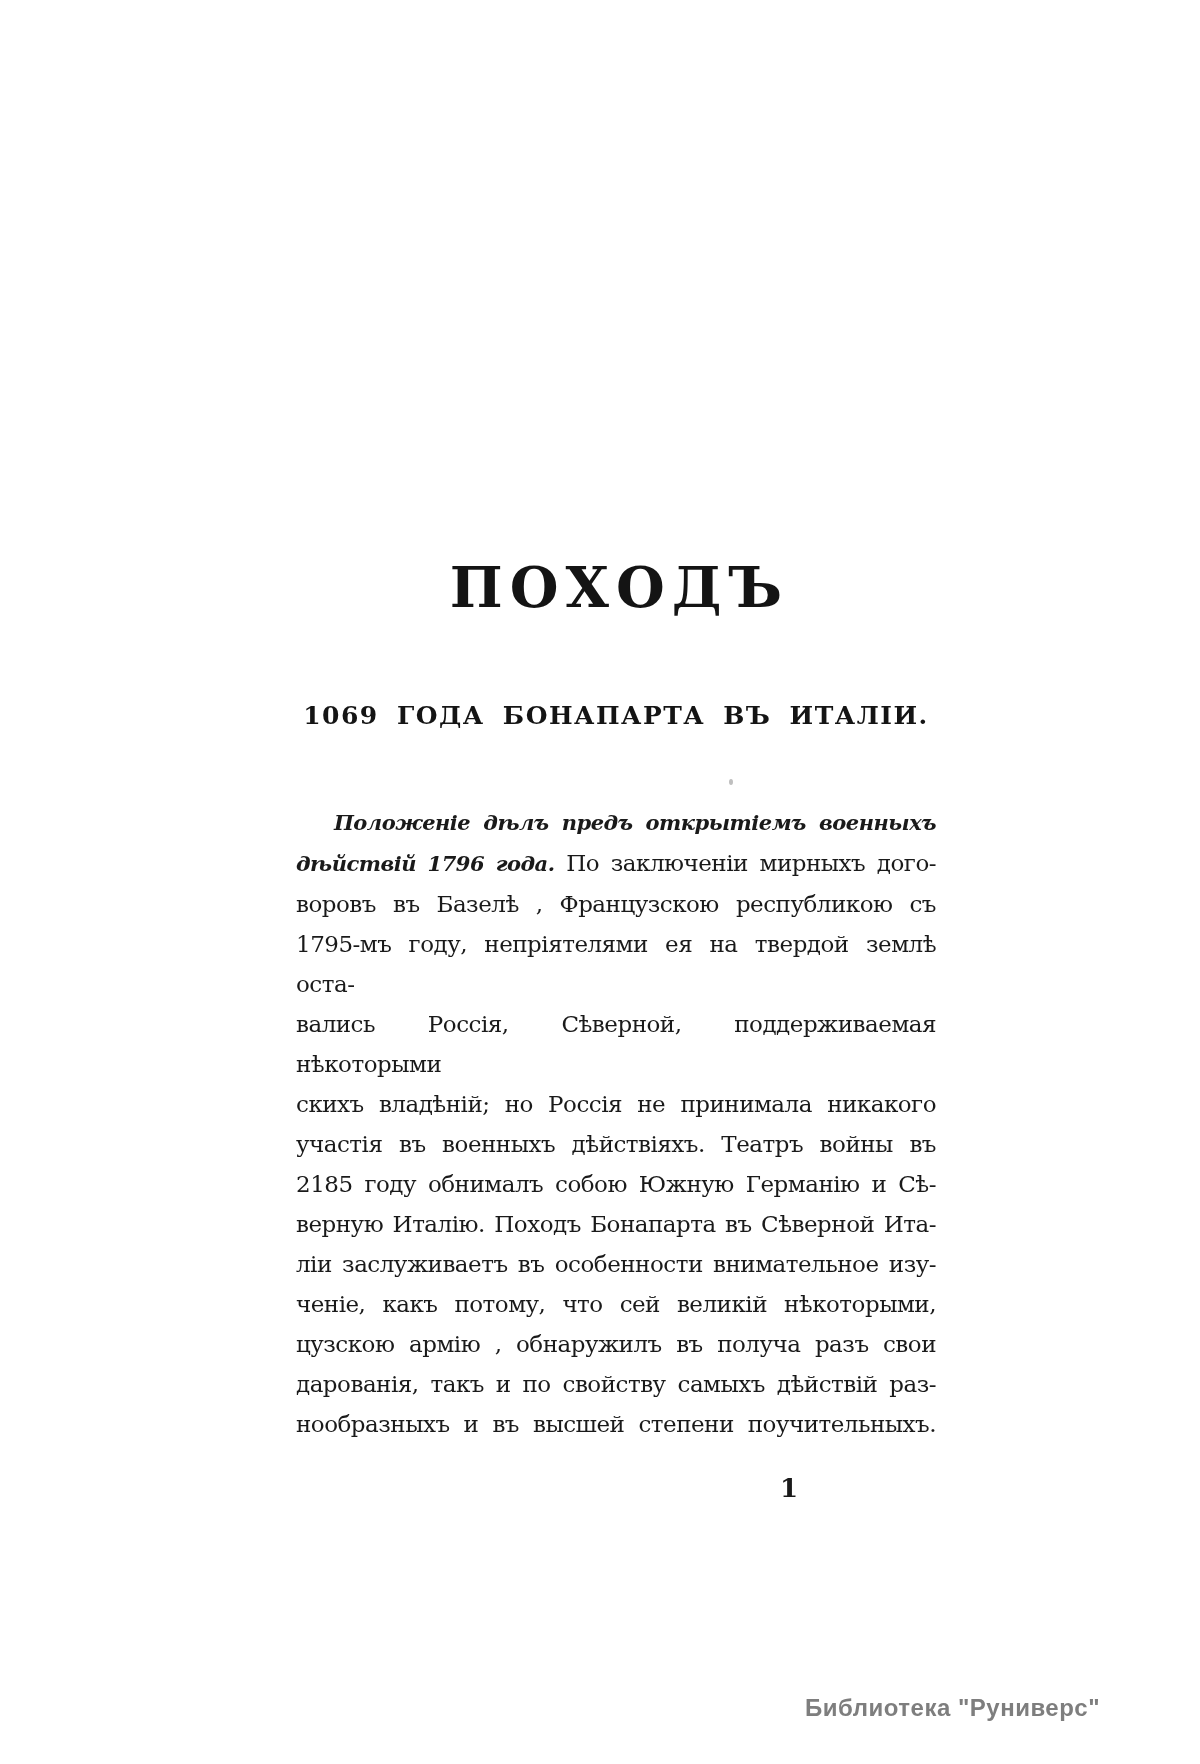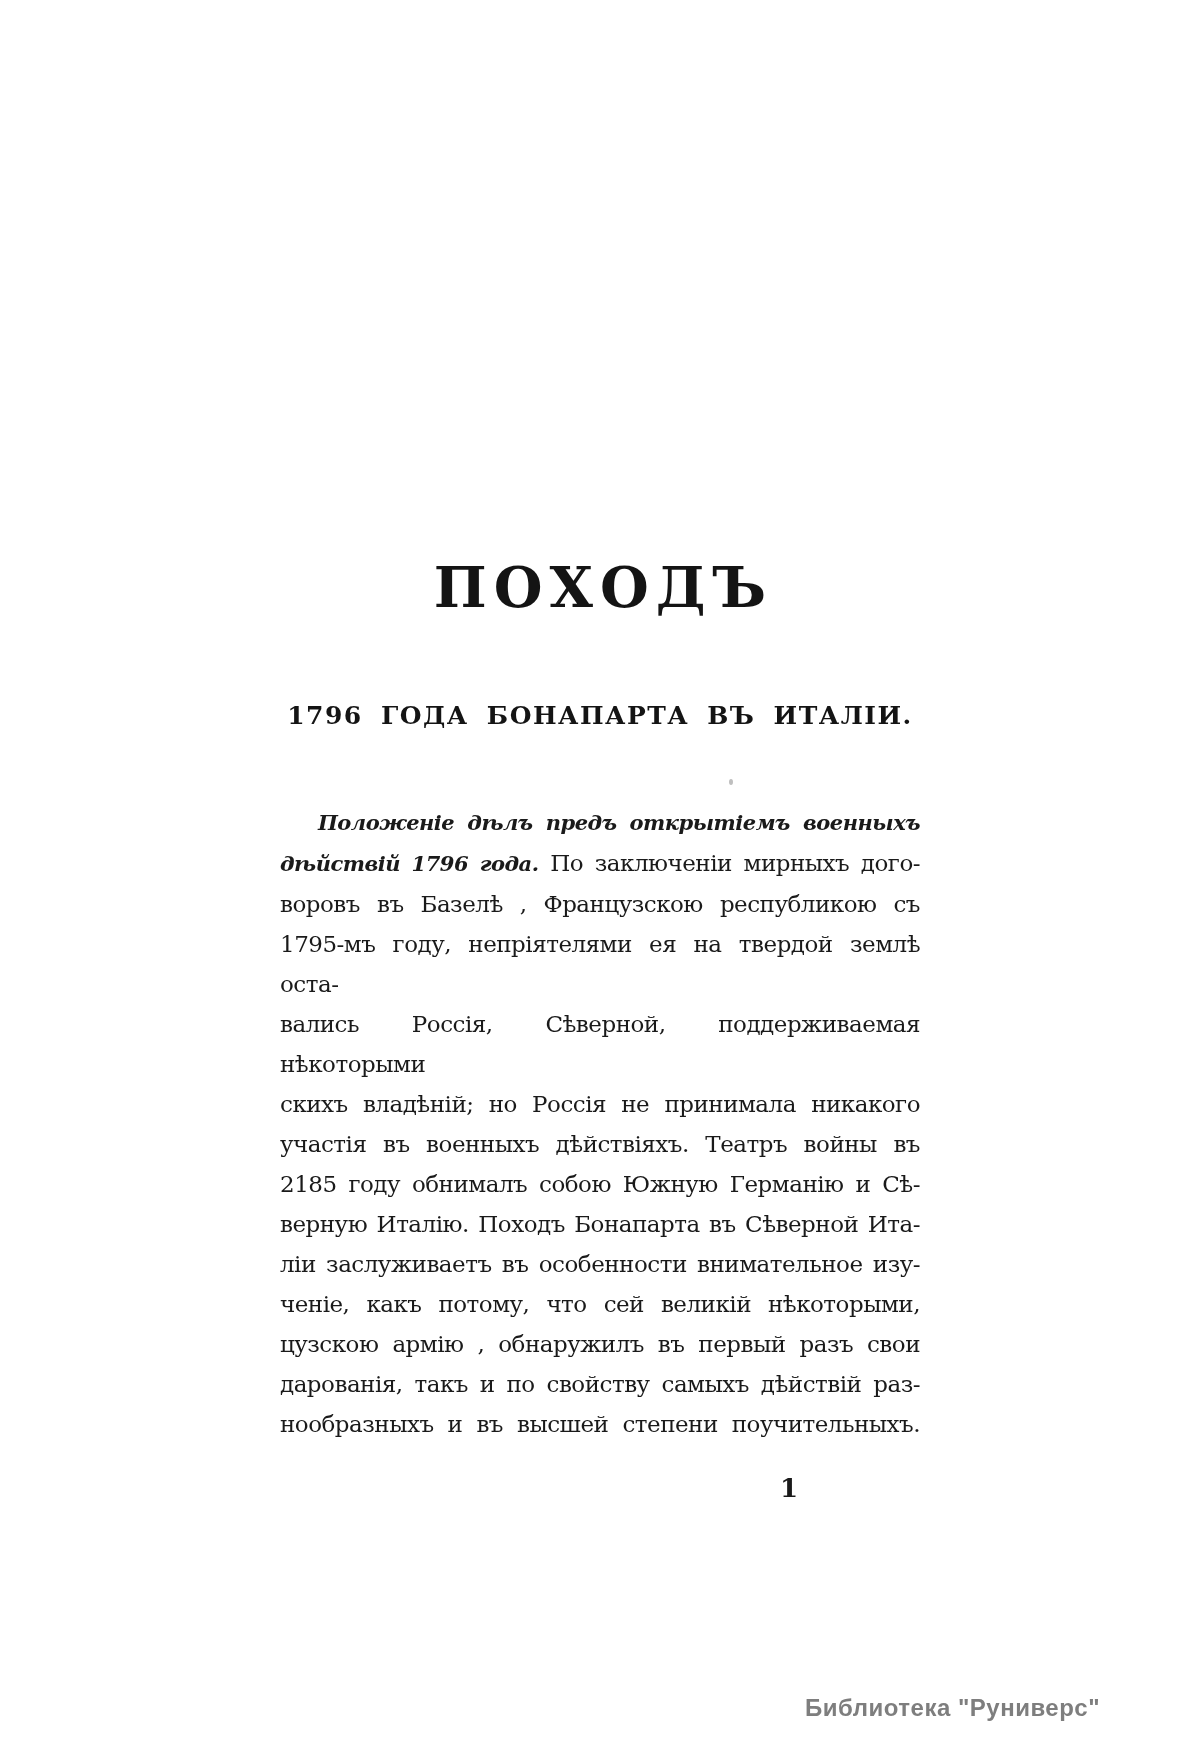--- a/index.html
+++ b/index.html
@@ -7,21 +7,21 @@
     width: 1200px;
     height: 1764px;
     background: #ffffff;
     position: relative;
     font-family: "DejaVu Serif", serif;
     color: #181818;
     overflow: hidden;
   }
   .content {
     position: absolute;
-    left: 280px;
+    left: 296px;
     top: 0;
     width: 640px;
   }
   .title {
     margin: 559px 0 0 0;
     text-align: center;
     font-size: 56px;
     line-height: 56px;
     font-weight: bold;
     letter-spacing: 7px;
@@ -82,34 +82,34 @@
     font-size: 24px;
     color: #7e7e7e;
     letter-spacing: 0.5px;
   }
 </style>
 </head>
 <body>
 
 <div class="content">
   <h1 class="title">ПОХОДЪ</h1>
-  <h2 class="subtitle">1796 ГОДА БОНАПАРТА ВЪ ИТАЛІИ.</h2>
+  <h2 class="subtitle">1069 ГОДА БОНАПАРТА ВЪ ИТАЛІИ.</h2>
   <div class="paragraph">
       <div class="line indent"><span class="seg em">Положеніе дѣлъ предъ открытіемъ военныхъ</span></div>
       <div class="line"><span class="seg em">дѣйствій 1796 года.</span> <span class="seg">По заключеніи мирныхъ дого-</span></div>
       <div class="line"><span class="seg">воровъ въ Базелѣ , Французскою республикою съ</span></div>
       <div class="line"><span class="seg">1795-мъ году, непріятелями ея на твердой землѣ оста-</span></div>
       <div class="line"><span class="seg">вались Россія, Сѣверной, поддерживаемая нѣкоторыми</span></div>
       <div class="line"><span class="seg">скихъ владѣній; но Россія не принимала никакого</span></div>
       <div class="line"><span class="seg">участія въ военныхъ дѣйствіяхъ. Театръ войны въ</span></div>
       <div class="line"><span class="seg">2185 году обнималъ собою Южную Германію и Сѣ-</span></div>
       <div class="line"><span class="seg">верную Италію. Походъ Бонапарта въ Сѣверной Ита-</span></div>
       <div class="line"><span class="seg">ліи заслуживаетъ въ особенности внимательное изу-</span></div>
       <div class="line"><span class="seg">ченіе, какъ потому, что сей великій нѣкоторыми,</span></div>
-      <div class="line"><span class="seg">цузскою армію , обнаружилъ въ первый разъ свои</span></div>
+      <div class="line"><span class="seg">цузскою армію , обнаружилъ въ получа разъ свои</span></div>
       <div class="line"><span class="seg">дарованія, такъ и по свойству самыхъ дѣйствій раз-</span></div>
       <div class="line"><span class="seg">нообразныхъ и въ высшей степени поучительныхъ.</span></div>
     </div>
 </div>
 
 <div class="speck"></div>
 <div class="pagenum">1</div>
 <div class="watermark">Библиотека "Руниверс"</div>
 
 </body></html>

